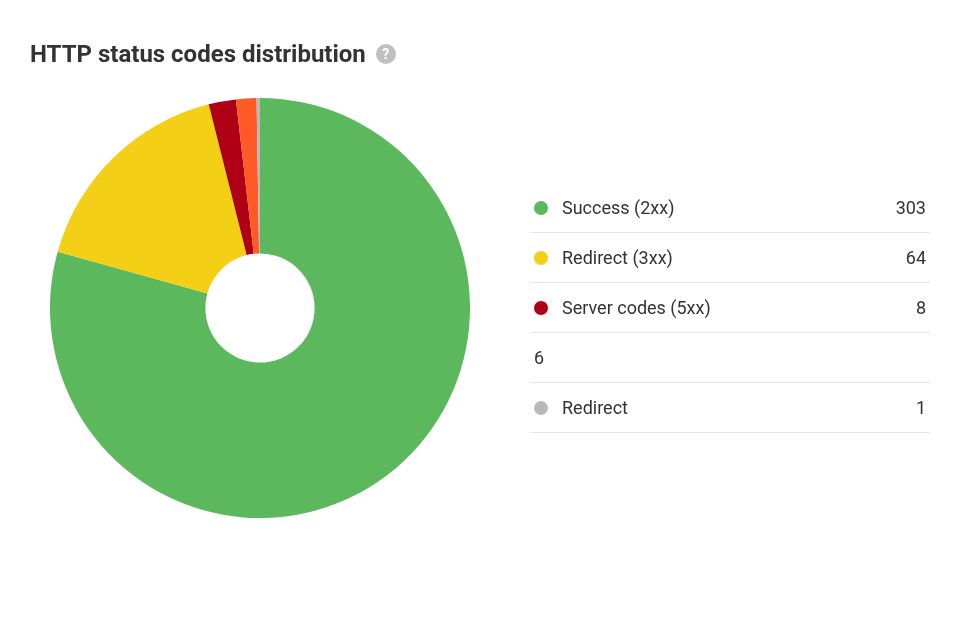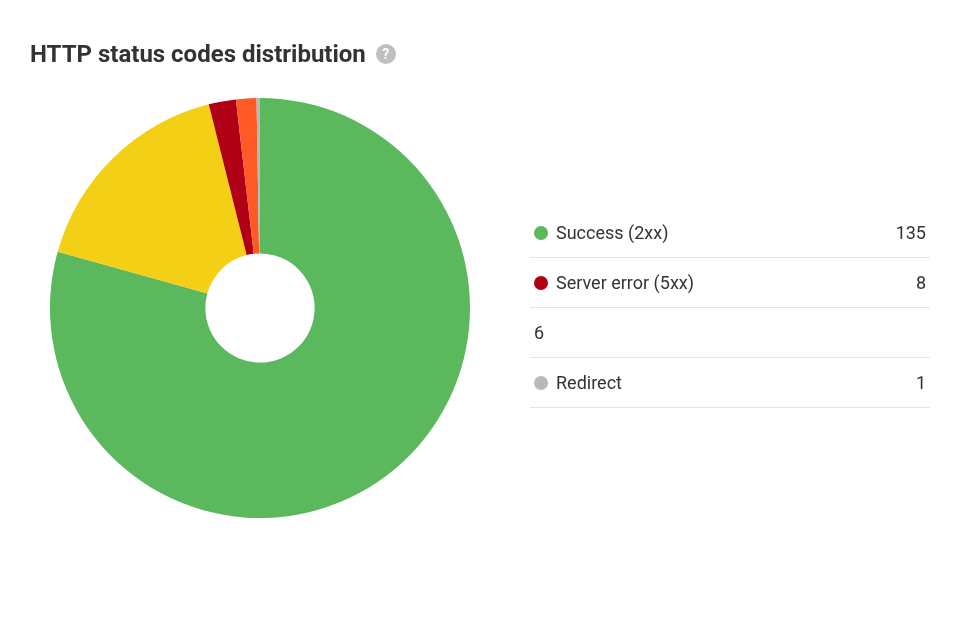--- a/index.html
+++ b/index.html
@@ -71,21 +71,21 @@
     justify-content: space-between;
     border-bottom: 1px solid #e6e6e6;
     padding: 14px 4px;
   }
   .legend-row:first-child {
     
   }
   .legend-left {
     display: flex;
     align-items: center;
-    gap: 8px;
+    gap: 14px;
   }
   .swatch {
     width: 14px;
     height: 14px;
     border-radius: 50%;
     flex: 0 0 auto;
   }
   .legend-label {
     font-size: 18px;
     color: #333333;
@@ -117,26 +117,33 @@
           <circle cx="50" cy="50" r="13" fill="#ffffff"></circle>
         </svg>
     </div>
 
     <div class="legend">
         <div class="legend-row">
           <div class="legend-left">
             <span class="swatch" style="background: rgb(92, 184, 92);"></span>
             <span class="legend-label">Success (2xx)</span>
           </div>
-          <span class="legend-value">135</span>
+          <span class="legend-value">303</span>
+        </div>
+        <div class="legend-row">
+          <div class="legend-left">
+            <span class="swatch" style="background: rgb(243, 207, 22);"></span>
+            <span class="legend-label">Redirect (3xx)</span>
+          </div>
+          <span class="legend-value">64</span>
         </div>
         <div class="legend-row">
           <div class="legend-left">
             <span class="swatch" style="background: rgb(176, 0, 21);"></span>
-            <span class="legend-label">Server error (5xx)</span>
+            <span class="legend-label">Server codes (5xx)</span>
           </div>
           <span class="legend-value">8</span>
         </div>
         <div class="legend-row">
           <span class="legend-value">6</span>
         </div>
         <div class="legend-row">
           <div class="legend-left">
             <span class="swatch" style="background: rgb(185, 185, 185);"></span>
             <span class="legend-label">Redirect</span>

